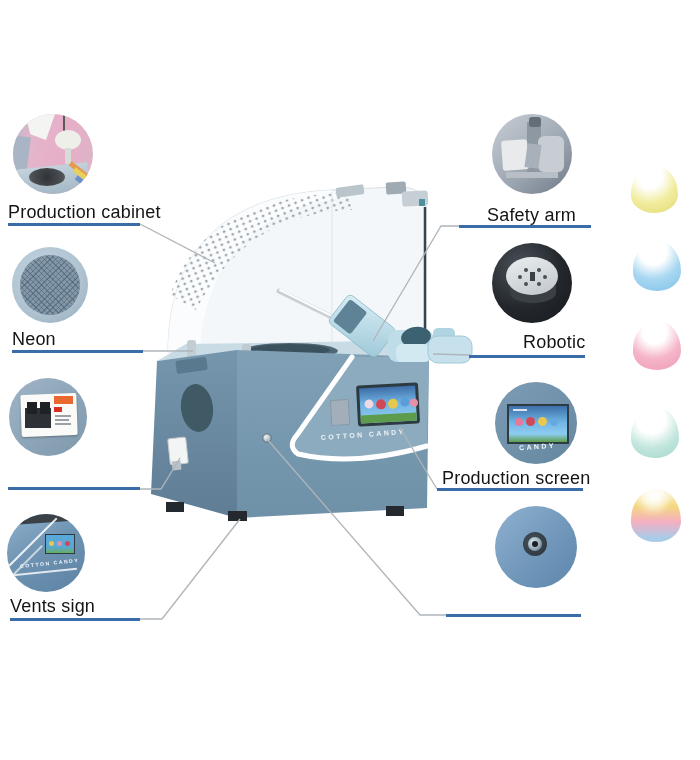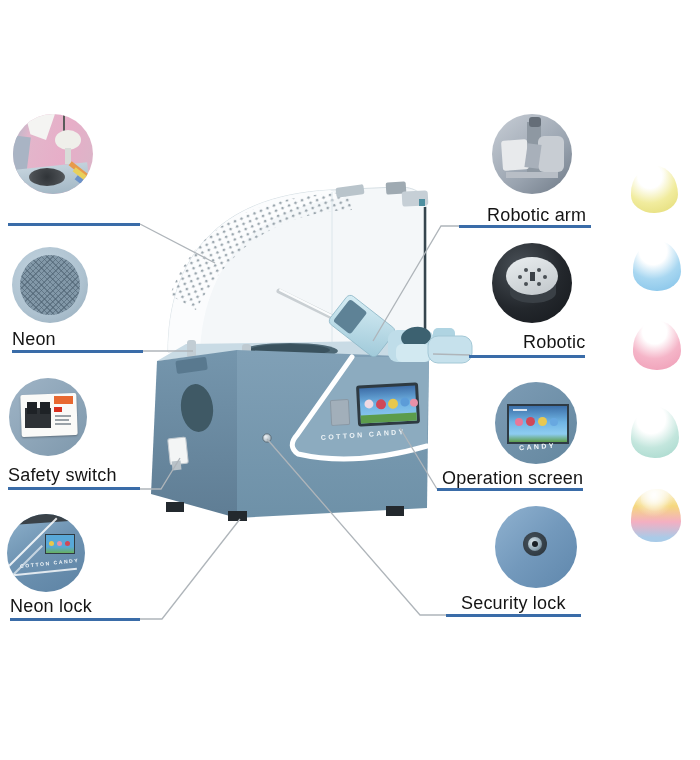--- a/index.html
+++ b/index.html
@@ -134,20 +134,21 @@
     <div style="left:12px;top:0;width:30px;height:26px;background:#F4F4F2;clip-path:polygon(0 0,100% 0,70% 100%,18% 78%)"></div>
     <div style="left:50px;top:0;width:2px;height:30px;background:#5A5A5A"></div>
     <div style="left:42px;top:16px;width:26px;height:20px;background:#EFEFEA;border-radius:50%"></div>
     <div style="left:52px;top:34px;width:6px;height:16px;background:#D8DCD8"></div>
     <div style="left:4px;top:52px;width:72px;height:32px;background:linear-gradient(#C3D2DC,#9FB4C2);transform:rotate(-6deg)"></div>
     <div style="left:16px;top:54px;width:36px;height:18px;background:radial-gradient(circle at 50% 50%,#303438 0%,#4A4E52 70%,#5E6266 100%);border-radius:50%"></div>
     <div style="left:54px;top:56px;width:30px;height:5px;background:#E89A4C;transform:rotate(38deg)"></div>
     <div style="left:58px;top:62px;width:30px;height:5px;background:#E8D05C;transform:rotate(38deg)"></div>
     <div style="left:60px;top:70px;width:30px;height:5px;background:#6C92C8;transform:rotate(38deg)"></div>
   </div>
+  <div class="callout-label" style="left:8px;top:202px">Production cabinet</div>
   <div class="underline" style="left:8px;top:223px;width:132px"></div>
 
   <div class="circle" style="left:12px;top:247px;width:76px;height:76px;background:radial-gradient(circle at 40% 35%,#C3D4E0 0%,#AEC2D0 60%,#93A9B9 100%)">
     <div style="left:8px;top:8px;width:60px;height:60px;border-radius:50%;background:#8298A8;
       background-image:repeating-linear-gradient(45deg,rgba(74,94,110,.55) 0 1px,transparent 1px 4px),
                        repeating-linear-gradient(-45deg,rgba(74,94,110,.55) 0 1px,transparent 1px 4px)"></div>
   </div>
   <div class="callout-label" style="left:12px;top:329px">Neon</div>
   <div class="underline" style="left:12px;top:350px;width:131px"></div>
 
@@ -155,47 +156,46 @@
     <div style="left:12px;top:16px;width:56px;height:42px;background:#FAFAF8;border-radius:2px;transform:rotate(-2deg);box-shadow:0 1px 2px rgba(0,0,0,.3)"></div>
     <div style="left:16px;top:30px;width:26px;height:20px;background:#2E3236"></div>
     <div style="left:18px;top:24px;width:10px;height:12px;background:#1E2226"></div>
     <div style="left:31px;top:24px;width:10px;height:12px;background:#1E2226"></div>
     <div style="left:45px;top:18px;width:19px;height:8px;background:#E86830"></div>
     <div style="left:45px;top:29px;width:8px;height:5px;background:#D83020"></div>
     <div style="left:46px;top:37px;width:16px;height:2px;background:#9AA2A8"></div>
     <div style="left:46px;top:41px;width:14px;height:2px;background:#9AA2A8"></div>
     <div style="left:46px;top:45px;width:16px;height:2px;background:#9AA2A8"></div>
   </div>
-  <div class="callout-label" style="left:8px;top:465px">Safety switch</div>
   <div class="underline" style="left:8px;top:487px;width:132px"></div>
 
   <div class="circle" style="left:7px;top:514px;width:78px;height:78px;background:linear-gradient(150deg,#8FB2CC 0%,#6E93B2 45%,#5D83A4 100%)">
     <div style="left:8px;top:0;width:54px;height:9px;background:#3A4248;transform:rotate(-4deg)"></div>
     <div style="left:-10px;top:28px;width:70px;height:2px;background:rgba(255,255,255,.85);transform:rotate(-45deg)"></div>
     <div style="left:-16px;top:52px;width:60px;height:2px;background:rgba(255,255,255,.6);transform:rotate(-45deg)"></div>
     <div style="left:38px;top:20px;width:28px;height:18px;background:linear-gradient(#58A8D8 0%,#58A8D8 65%,#68B060 100%);border:1px solid #2E3A42">
       <div style="left:3px;top:6px;width:5px;height:5px;border-radius:50%;background:#E8C84C"></div>
       <div style="left:11px;top:6px;width:5px;height:5px;border-radius:50%;background:#E890A8"></div>
       <div style="left:19px;top:6px;width:5px;height:5px;border-radius:50%;background:#D04858"></div>
     </div>
     <div class="inset-text" style="left:13px;top:46px;font-size:5px;letter-spacing:1.6px;transform:rotate(-6deg)">COTTON CANDY</div>
     <div style="left:6px;top:57px;width:64px;height:2px;background:rgba(255,255,255,.8);transform:rotate(-6deg)"></div>
   </div>
-  <div class="callout-label" style="left:10px;top:596px">Neon lock</div>
+  <div class="callout-label" style="left:10px;top:596px">Vents sign</div>
   <div class="underline" style="left:10px;top:618px;width:130px"></div>
 
   <div class="circle" style="left:492px;top:114px;width:80px;height:80px;background:linear-gradient(140deg,#C8CED6 0%,#9AA4B0 60%,#6E7986 100%)">
     <div style="left:35px;top:8px;width:14px;height:50px;background:#8E98A2"></div>
     <div style="left:37px;top:3px;width:12px;height:10px;background:#656E78;border-radius:3px"></div>
     <div style="left:10px;top:26px;width:26px;height:30px;background:#E8EAEC;border-radius:3px;transform:rotate(-4deg)"></div>
     <div style="left:46px;top:22px;width:26px;height:36px;background:#C8CDD3;border-radius:6px"></div>
     <div style="left:34px;top:30px;width:14px;height:24px;background:#A8B0BA;transform:rotate(8deg)"></div>
     <div style="left:14px;top:58px;width:52px;height:6px;background:#B8BEC6"></div>
   </div>
-  <div class="callout-label" style="left:487px;top:205px">Robotic arm</div>
+  <div class="callout-label" style="left:487px;top:205px">Safety arm</div>
   <div class="underline" style="left:459px;top:225px;width:132px"></div>
 
   <div class="circle" style="left:492px;top:243px;width:80px;height:80px;background:radial-gradient(circle at 35% 30%,#4A5158 0%,#23272C 55%,#15181C 100%)">
     <div style="left:18px;top:40px;width:46px;height:20px;background:#3A4046;border-radius:0 0 50% 50%"></div>
     <div style="left:14px;top:14px;width:52px;height:38px;background:linear-gradient(160deg,#EAEEF0,#C0C6CA);border-radius:50%"></div>
     <div style="left:32px;top:25px;width:4px;height:4px;border-radius:50%;background:#4A5055"></div>
     <div style="left:45px;top:25px;width:4px;height:4px;border-radius:50%;background:#4A5055"></div>
     <div style="left:26px;top:32px;width:4px;height:4px;border-radius:50%;background:#4A5055"></div>
     <div style="left:51px;top:32px;width:4px;height:4px;border-radius:50%;background:#4A5055"></div>
     <div style="left:32px;top:39px;width:4px;height:4px;border-radius:50%;background:#4A5055"></div>
@@ -208,30 +208,29 @@
   <div class="circle" style="left:495px;top:382px;width:82px;height:82px;background:linear-gradient(140deg,#7D9CB5,#64879F)">
     <div style="left:12px;top:22px;width:58px;height:36px;border:2px solid #2E3A44;background:linear-gradient(#3C6FA8 0%,#6FB4E4 45%,#8CCBF0 75%,#8CCBF0 78%,#5E9E4C 100%)">
       <div style="left:6px;top:12px;width:8px;height:8px;border-radius:50%;background:#E87898"></div>
       <div style="left:17px;top:11px;width:9px;height:9px;border-radius:50%;background:#D04858"></div>
       <div style="left:29px;top:11px;width:9px;height:9px;border-radius:50%;background:#E8C850"></div>
       <div style="left:41px;top:12px;width:8px;height:8px;border-radius:50%;background:#68A8E0"></div>
       <div style="left:4px;top:3px;width:14px;height:2px;background:rgba(255,255,255,.8)"></div>
     </div>
     <div class="inset-text" style="left:24px;top:61px;font-size:7px;letter-spacing:2.4px;transform:rotate(-4deg)">CANDY</div>
   </div>
-  <div class="callout-label" style="left:442px;top:468px">Operation screen</div>
+  <div class="callout-label" style="left:442px;top:468px">Production screen</div>
   <div class="underline" style="left:437px;top:488px;width:146px"></div>
 
   <div class="circle" style="left:495px;top:506px;width:82px;height:82px;background:linear-gradient(135deg,#90B2D0 0%,#7399BC 50%,#5F87AC 100%)">
     <div style="left:28px;top:26px;width:24px;height:24px;border-radius:50%;background:radial-gradient(circle at 40% 40%,#46525C 0%,#2E3840 80%)"></div>
     <div style="left:33px;top:31px;width:14px;height:14px;border-radius:50%;background:radial-gradient(circle at 35% 35%,#D8E4EA 0%,#8FA6B4 60%,#4A5A66 100%)"></div>
     <div style="left:37px;top:35px;width:6px;height:6px;border-radius:50%;background:#1A2026"></div>
     <div style="left:44px;top:18px;width:62px;height:62px;border:4px solid transparent;border-right-color:#fff;border-radius:50%;transform:rotate(12deg)"></div>
   </div>
-  <div class="callout-label" style="left:461px;top:593px">Security lock</div>
   <div class="underline" style="left:446px;top:614px;width:135px"></div>
 
   <div class="candy candy-yellow" style="left:631px;top:166px;width:47px;height:47px"></div>
   <div class="candy candy-blue" style="left:633px;top:241px;width:48px;height:50px"></div>
   <div class="candy candy-pink" style="left:633px;top:321px;width:48px;height:49px"></div>
   <div class="candy candy-mint" style="left:631px;top:407px;width:48px;height:51px"></div>
   <div class="candy candy-rainbow" style="left:631px;top:489px;width:50px;height:53px"></div>
 
 </div>
 

